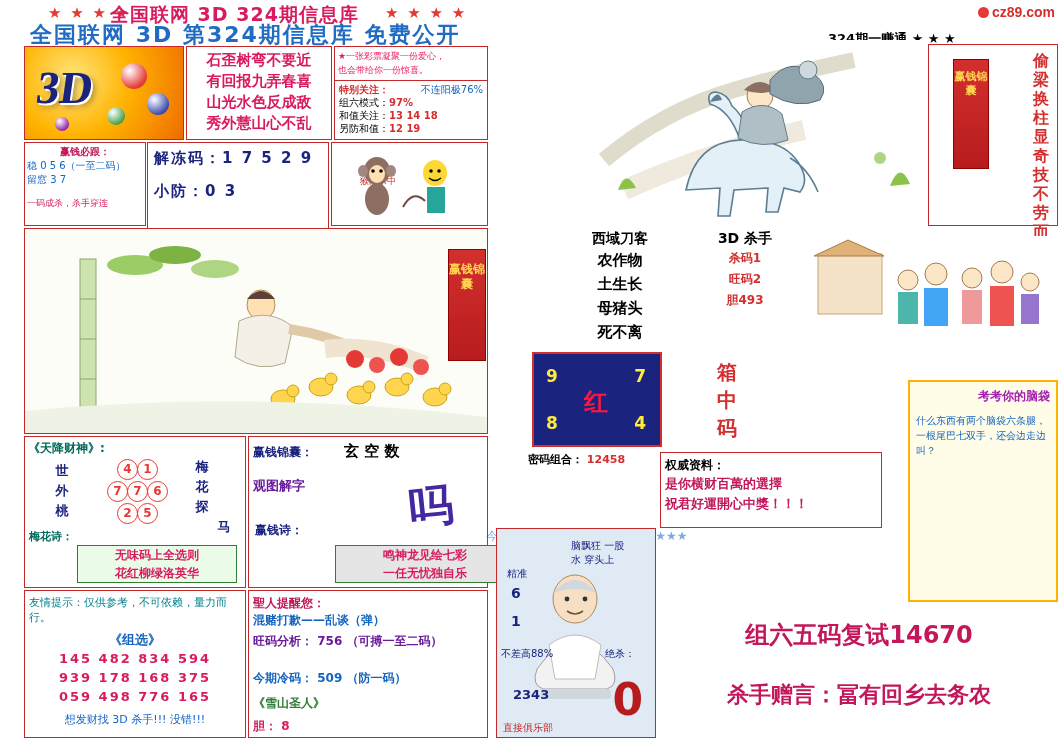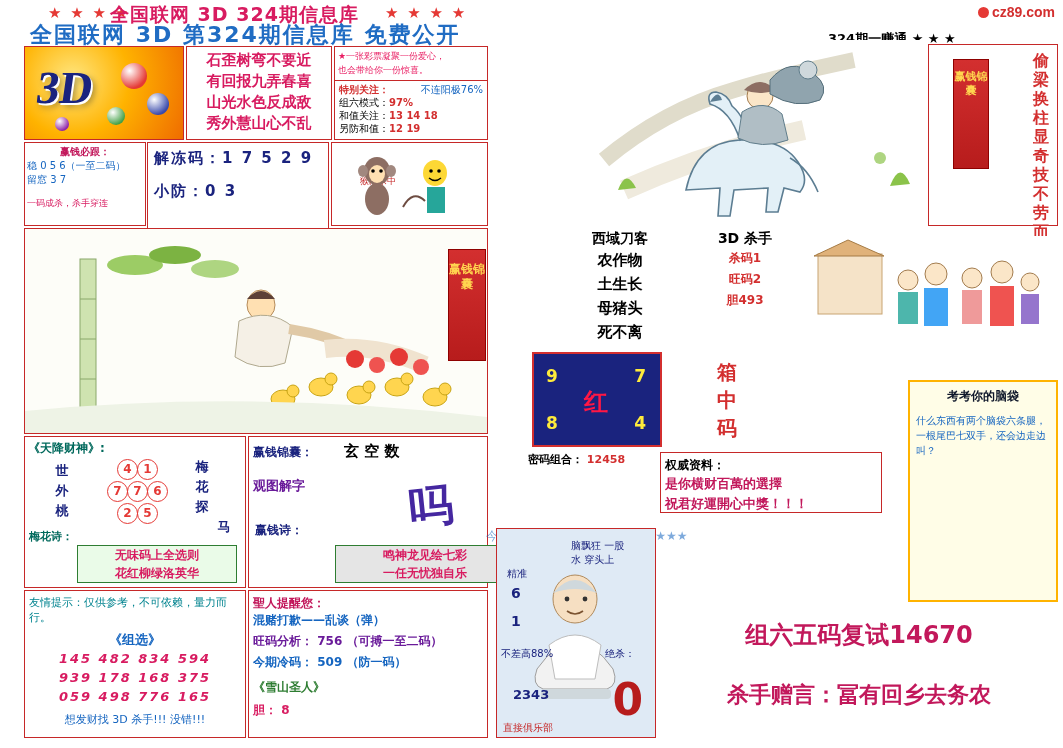--- a/index.html
+++ b/index.html
@@ -106,29 +106,29 @@
   .xianren .glyph{position:absolute;right:34px;top:40px;font-size:44px;color:#4527a0;
      font-family:"DejaVu Serif",serif;font-weight:bold;transform:rotate(-6deg);}
   .xianren .p2{position:absolute;left:46px;bottom:4px;width:180px;height:38px;
      border:1px solid #2e7d32;box-sizing:border-box;background:#e5e5e5;margin-left:40px;}
   .xianren .p2 div{font-size:12px;color:#d81b60;font-weight:bold;text-align:center;line-height:18px;}
 
   .friend{position:absolute;left:24px;top:590px;width:222px;height:148px;
           border:1px solid #c62828;box-sizing:border-box;padding:4px;}
   .friend .tip{font-size:11px;color:#00838f;}
   .friend .zx{font-size:13px;font-weight:bold;color:#1565c0;text-align:center;margin-top:6px;}
-  .friend .nums{font-size:13px;font-weight:bold;color:#d81b60;text-align:center;line-height:19px;letter-spacing:2px;font-style:italic;}
+  .friend .nums{font-size:13px;font-weight:bold;color:#d81b60;text-align:center;line-height:19px;letter-spacing:2px;}
   .friend .foot{font-size:11px;color:#1565c0;text-align:center;margin-top:6px;}
 
   .sage{position:absolute;left:248px;top:590px;width:240px;height:148px;
         border:1px solid #c62828;box-sizing:border-box;padding:4px;}
   .sage .h{font-size:12px;font-weight:bold;color:#c2185b;}
   .sage .l1{font-size:12px;color:#1565c0;font-weight:bold;}
   .sage .l2{font-size:12px;color:#6a1b9a;font-weight:bold;margin-top:4px;}
-  .sage .l3{font-size:12px;color:#1565c0;font-weight:bold;margin-top:4px;}
+  .sage .l3{font-size:12px;color:#1565c0;font-weight:bold;margin-top:20px;}
   .sage .l4{font-size:12px;color:#2e7d32;font-weight:bold;margin-top:8px;}
   .sage .l5{font-size:12px;color:#d81b60;font-weight:bold;margin-top:6px;}
 
   
   .rtitle{position:absolute;left:828px;top:30px;font-size:13px;font-weight:bold;color:#000;}
   .horsepic{position:absolute;left:594px;top:40px;width:330px;height:185px;
             background:#fff;overflow:hidden;}
   .vertred{position:absolute;left:928px;top:44px;width:130px;height:182px;
            border:1px solid #c62828;box-sizing:border-box;background:#fff;}
   .vertred .txt{position:absolute;right:6px;top:6px;font-size:16px;font-weight:bold;color:#d32f2f;
@@ -154,28 +154,28 @@
 
   .xiang{position:absolute;left:700px;top:350px;width:190px;height:110px;}
   .xiang .zi{position:absolute;left:12px;top:8px;font-size:20px;font-weight:bold;color:#d32f2f;
      line-height:28px;text-align:center;width:30px;}
   .chest{position:absolute;left:58px;top:14px;width:110px;height:78px;
      background:linear-gradient(#e53935,#b71c1c);border:2px solid #7f0000;border-radius:4px;}
   .chest .ball{position:absolute;left:28px;top:-12px;width:40px;height:28px;background:#fff;
      border:2px solid #1a237e;border-radius:50%;font-size:14px;font-weight:bold;color:#1a237e;
      text-align:center;line-height:26px;}
 
-  .auth{position:absolute;left:660px;top:452px;width:222px;height:61px;
+  .auth{position:absolute;left:660px;top:452px;width:222px;height:76px;
         border:1px solid #c62828;box-sizing:border-box;padding:4px;}
   .auth .h{font-size:12px;font-weight:bold;color:#000;}
   .auth .l{font-size:13px;font-weight:bold;color:#c2185b;text-align:left;line-height:20px;}
 
   .brain{position:absolute;left:908px;top:380px;width:150px;height:222px;
          border:2px solid #ffb300;background:#fffde7;box-sizing:border-box;padding:6px;}
-  .brain .h{font-size:12px;font-weight:bold;color:#0f172a;text-align:center;}
+  .brain .h{font-size:12px;font-weight:bold;color:#a21caf;text-align:right;}
   .brain .q{font-size:10px;color:#1565c0;line-height:15px;margin-top:8px;}
 
   .monk{position:absolute;left:496px;top:528px;width:160px;height:210px;
         border:1px solid #c62828;box-sizing:border-box;background:#dfeaf5;overflow:hidden;}
   .monk .lbl{position:absolute;font-size:10px;color:#1a237e;}
   .monk .big0{position:absolute;right:12px;bottom:12px;font-size:44px;color:#b71c1c;font-weight:bold;}
 
   .zuliu{position:absolute;left:660px;top:612px;width:398px;height:46px;
          display:flex;align-items:center;justify-content:center;}
   .zuliu span{font-size:24px;font-weight:bold;color:#c2185b;}

